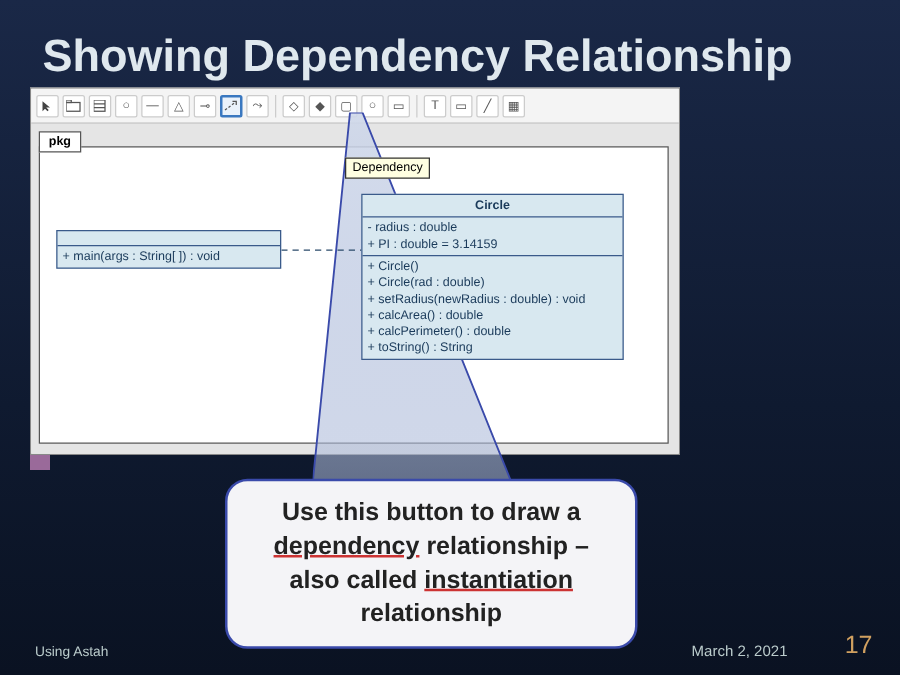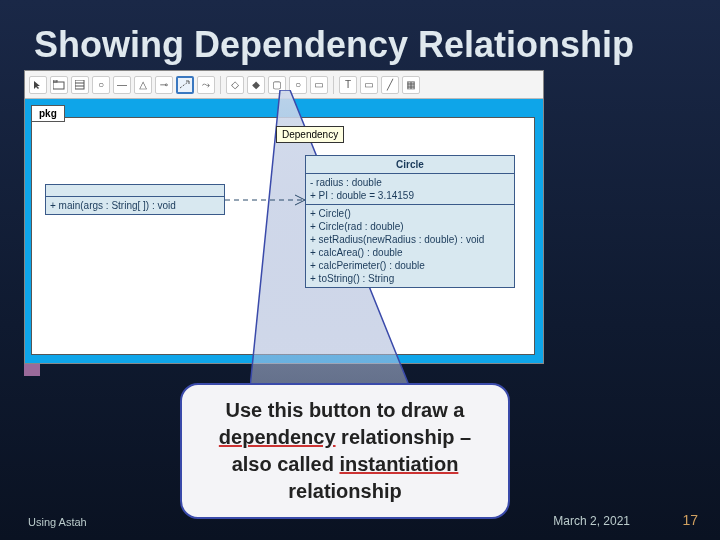--- a/index.html
+++ b/index.html
@@ -67,21 +67,21 @@
   }
   .tb-btn.hl {
     border: 2px solid #3a78c0;
     background: #eaf2fb;
   }
   .tb-sep { width: 1px; height: 18px; background: #ccc; margin: 0 2px; }
   .canvas {
     position: relative;
     width: 100%;
     height: calc(100% - 28px);
-    background: #0ea5e9;
+    background: #e5e5e5;
   }
   .pkg-tab {
     position: absolute;
     top: 6px; left: 6px;
     font-size: 10px;
     font-weight: bold;
     padding: 2px 7px;
     border: 1px solid #555;
     background: #fff;
     z-index: 4;
@@ -118,21 +118,21 @@
     line-height: 1.3;
   }
   .uml .sec:last-child { border-bottom: none; }
   .uml .name { text-align: center; font-weight: bold; }
 
   .circle-driver {
     top: 85px; left: 20px;
     width: 180px;
   }
   .circle-class {
-    top: 56px; left: 280px;
+    top: 56px; left: 264px;
     width: 210px;
   }
 
   .dep-line {
     position: absolute;
     z-index: 4;
   }
 
   .callout {
     position: absolute;
@@ -162,21 +162,21 @@
     font-size: 11px; color: #bcc;
   }
   .footer-date {
     position: absolute;
     right: 90px; bottom: 12px;
     font-size: 12px; color: #bcc;
   }
   .footer-page {
     position: absolute;
     right: 22px; bottom: 12px;
-    font-size: 14px; color: #d0a060; margin-top: 44px;
+    font-size: 20px; color: #d0a060; margin-top: 44px;
   }
 </style>
 </head>
 <body>
 
 <div class="slide">
   <div class="color-strip">
     <div class="cs1"></div>
       <div class="cs2"></div>
       <div class="cs3"></div>

